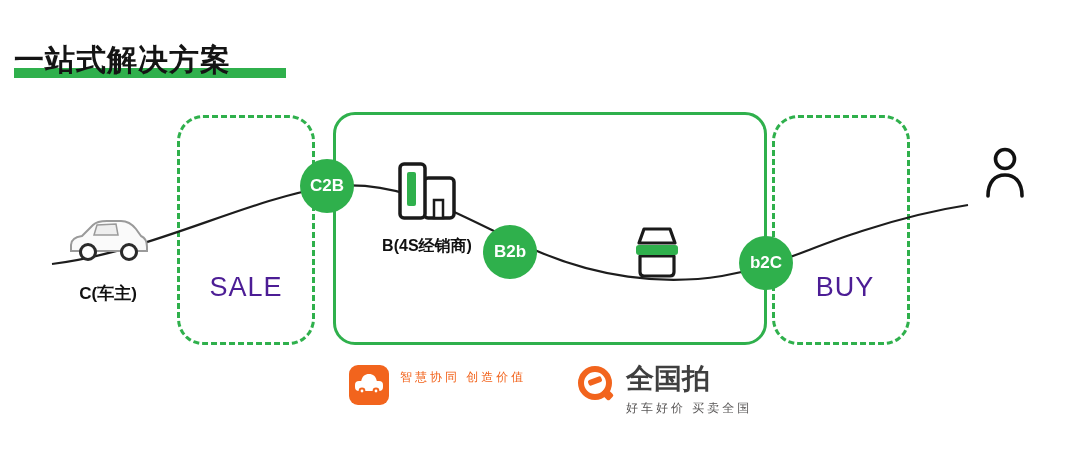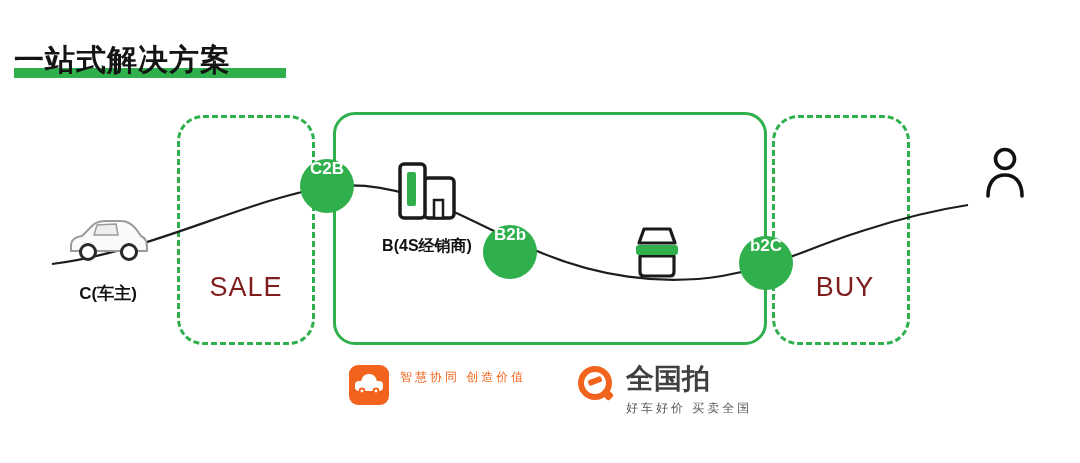--- a/index.html
+++ b/index.html
@@ -24,33 +24,33 @@
              border:3px solid var(--green,#2fb04c); border-radius:22px; z-index:1; }
   .buy-box{ left:772px; top:115px; width:138px; height:230px;
             border:3px dashed var(--green,#2fb04c); border-radius:26px; z-index:1; }
 
   
   .curve-svg{ left:0; top:0; width:1080px; height:463px; z-index:2; pointer-events:none; }
 
   
   .badge{ width:54px; height:54px; border-radius:50%; background:var(--green,#2fb04c);
           color:#fff; font-weight:700; font-size:17px; display:flex;
-          align-items:flex-start; justify-content:center; z-index:6; }
+          align-items:center; justify-content:center; z-index:6; }
   .badge-c2b{ left:300px; top:159px; }
   .badge-b2b{ left:483px; top:225px; }
   .badge-b2c{ left:739px; top:236px; }
 
   
   .entity-label{ font-weight:700; font-size:17px; color:#111; text-align:center; z-index:4; }
   .seller-label{ left:58px; top:282px; width:100px; }
   .dealer-label{ left:352px; top:236px; width:150px; font-size:16px; }
   .useddealer-label{ left:598px; top:298px; width:145px; font-size:16px; }
   .consumer-label{ left:948px; top:212px; width:118px; font-size:16px; }
 
-  .stage-label{ font-size:27px; color:#7f1d1d; text-align:center; z-index:4;
+  .stage-label{ font-size:27px; color:#4c1d95; text-align:center; z-index:4;
                 font-weight:400; letter-spacing:1px; }
   .sale-label{ left:177px; top:272px; width:138px; }
   .buy-label{ left:776px; top:272px; width:138px; }
 
   .icon-wrap{ z-index:3; }
   .car-icon-wrap{ left:66px; top:210px; }
   .building-icon-wrap{ left:396px; top:160px; }
   .box-icon-wrap{ left:628px; top:224px; }
   .person-icon-wrap{ left:982px; top:146px; }
 

